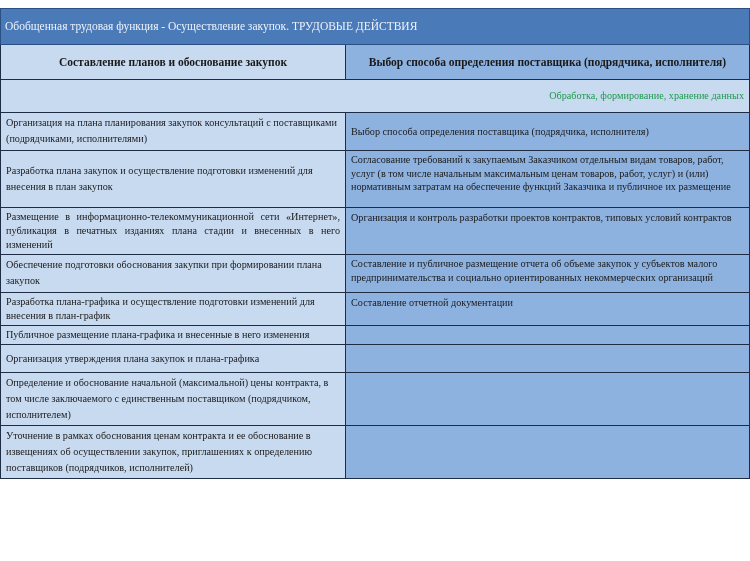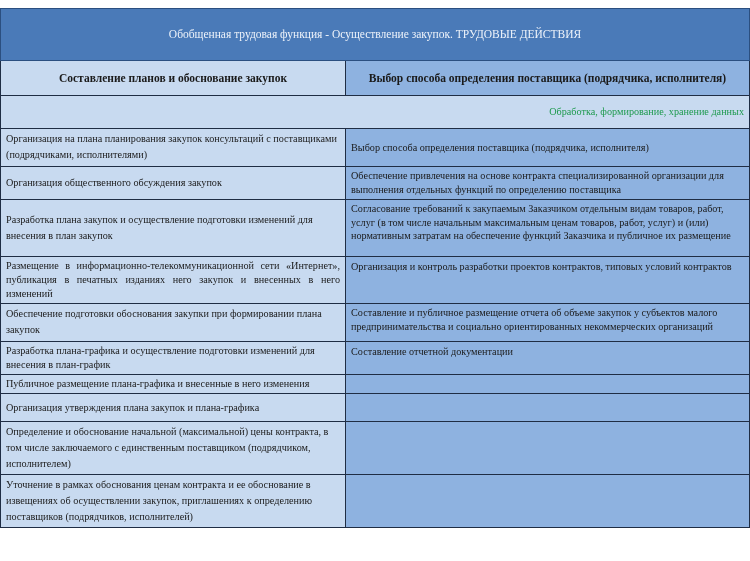--- a/index.html
+++ b/index.html
@@ -2,22 +2,22 @@
 <html><head>
   <meta charset="utf-8">
   <style>
     html, body { margin: 0; padding: 0; background: #ffffff; }
     body { width: 750px; height: 561px; position: relative; overflow: hidden;
            font-family: "Liberation Serif", "DejaVu Serif", serif; color: #1a1a1a; }
     .wrap { position: absolute; left: 0; top: 8px; width: 750px; }
     table { border-collapse: collapse; width: 749px; table-layout: fixed; }
     td { border: 1.5px solid #1f2d44; padding: 2px 5px; font-size: 10.2px; line-height: 16px;
          vertical-align: top; }
-    .title-cell { background: #4a7ab8; color: #eef3fa; text-align: center; font-size: 11.5px;
-                  line-height: 13px; padding: 19px 4px; border-color: #2b4f80; }
+    .title-cell { background: #4a7ab8; color: #eef3fa; font-size: 11.5px;
+                  line-height: 13px; padding: 11px 4px; border-color: #2b4f80; }
     .head-left { background: #c8daf0; text-align: center; vertical-align: middle; font-weight: bold;
                  font-size: 11.5px; height: 30px; }
     .head-right { background: #8eb2e0; text-align: center; vertical-align: middle; font-weight: bold;
                   font-size: 11.5px; }
     .section { background: #c8daf0; text-align: right; vertical-align: middle; color: #1e9a4e;
                font-size: 10.2px; height: 28px; }
     .l { background: #c8daf0; }
     .r { background: #8eb2e0; }
     .justify { text-align: justify; }
   </style>
@@ -39,30 +39,26 @@
       <td class="head-right">Выбор способа определения поставщика (подрядчика, исполнителя)</td>
     </tr>
     <tr>
       <td colspan="2" class="section">Обработка, формирование, хранение данных</td>
     </tr>
 
     <tr style="height:38px">
       <td class="l">Организация на плана планирования закупок консультаций с поставщиками (подрядчиками, исполнителями)</td>
       <td class="r" style="vertical-align:middle">Выбор способа определения поставщика (подрядчика, исполнителя)</td>
     </tr>
-    <tr style="height:30px">
-      <td class="l" style="vertical-align:middle">Организация общественного обсуждения закупок</td>
-      <td class="r" style="line-height:14px">Обеспечение привлечения на основе контракта специализированной организации для выполнения отдельных функций по определению поставщика</td>
-    </tr>
     <tr style="height:57px">
       <td class="l" style="vertical-align:middle">Разработка плана закупок и осуществление подготовки изменений для внесения в план закупок</td>
       <td class="r" style="line-height:13.5px">Согласование требований к закупаемым Заказчиком отдельным видам товаров, работ, услуг (в том числе начальным максимальным ценам товаров, работ, услуг) и (или) нормативным затратам на обеспечение функций Заказчика и публичное их размещение</td>
     </tr>
     <tr style="height:43px">
-      <td class="l justify" style="line-height:14px">Размещение в информационно-телекоммуникационной сети «Интернет», публикация в печатных изданиях него закупок и внесенных в него изменений</td>
+      <td class="l justify" style="line-height:14px">Размещение в информационно-телекоммуникационной сети «Интернет», публикация в печатных изданиях плана стадии и внесенных в него изменений</td>
       <td class="r">Организация и контроль  разработки проектов контрактов, типовых условий контрактов</td>
     </tr>
     <tr style="height:38px">
       <td class="l">Обеспечение подготовки обоснования закупки при формировании плана закупок</td>
       <td class="r" style="line-height:14px">Составление и публичное размещение отчета об объеме закупок у субъектов малого предпринимательства и социально ориентированных некоммерческих организаций</td>
     </tr>
     <tr style="height:28px">
       <td class="l" style="line-height:14px">Разработка плана-графика и осуществление подготовки изменений для внесения в план-график</td>
       <td class="r">Составление отчетной документации</td>
     </tr>

